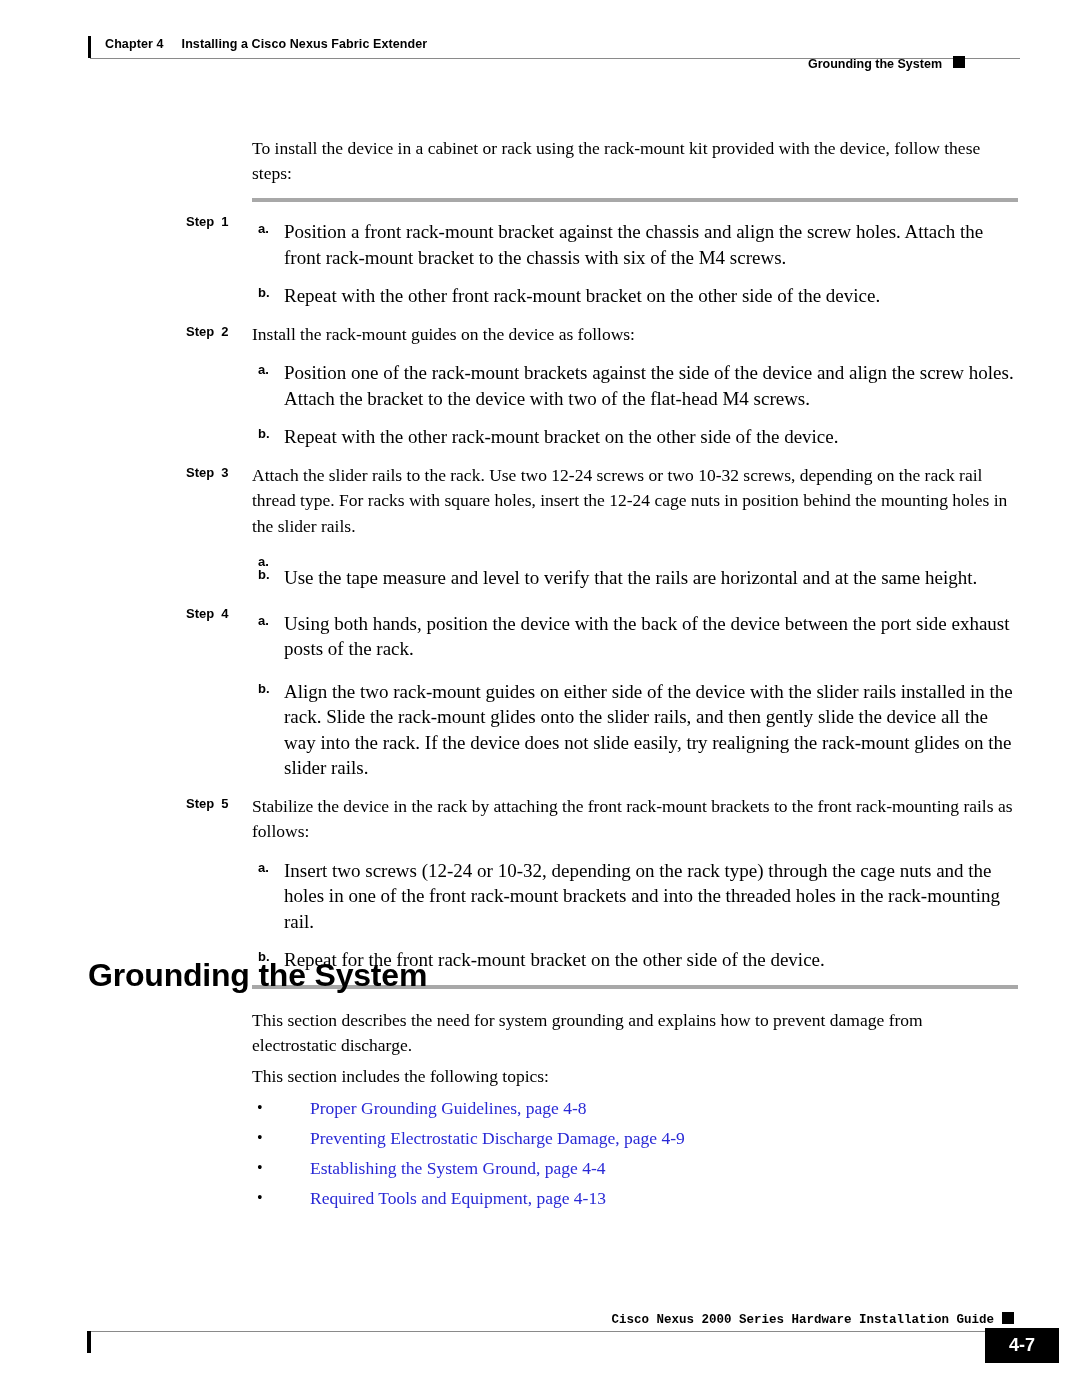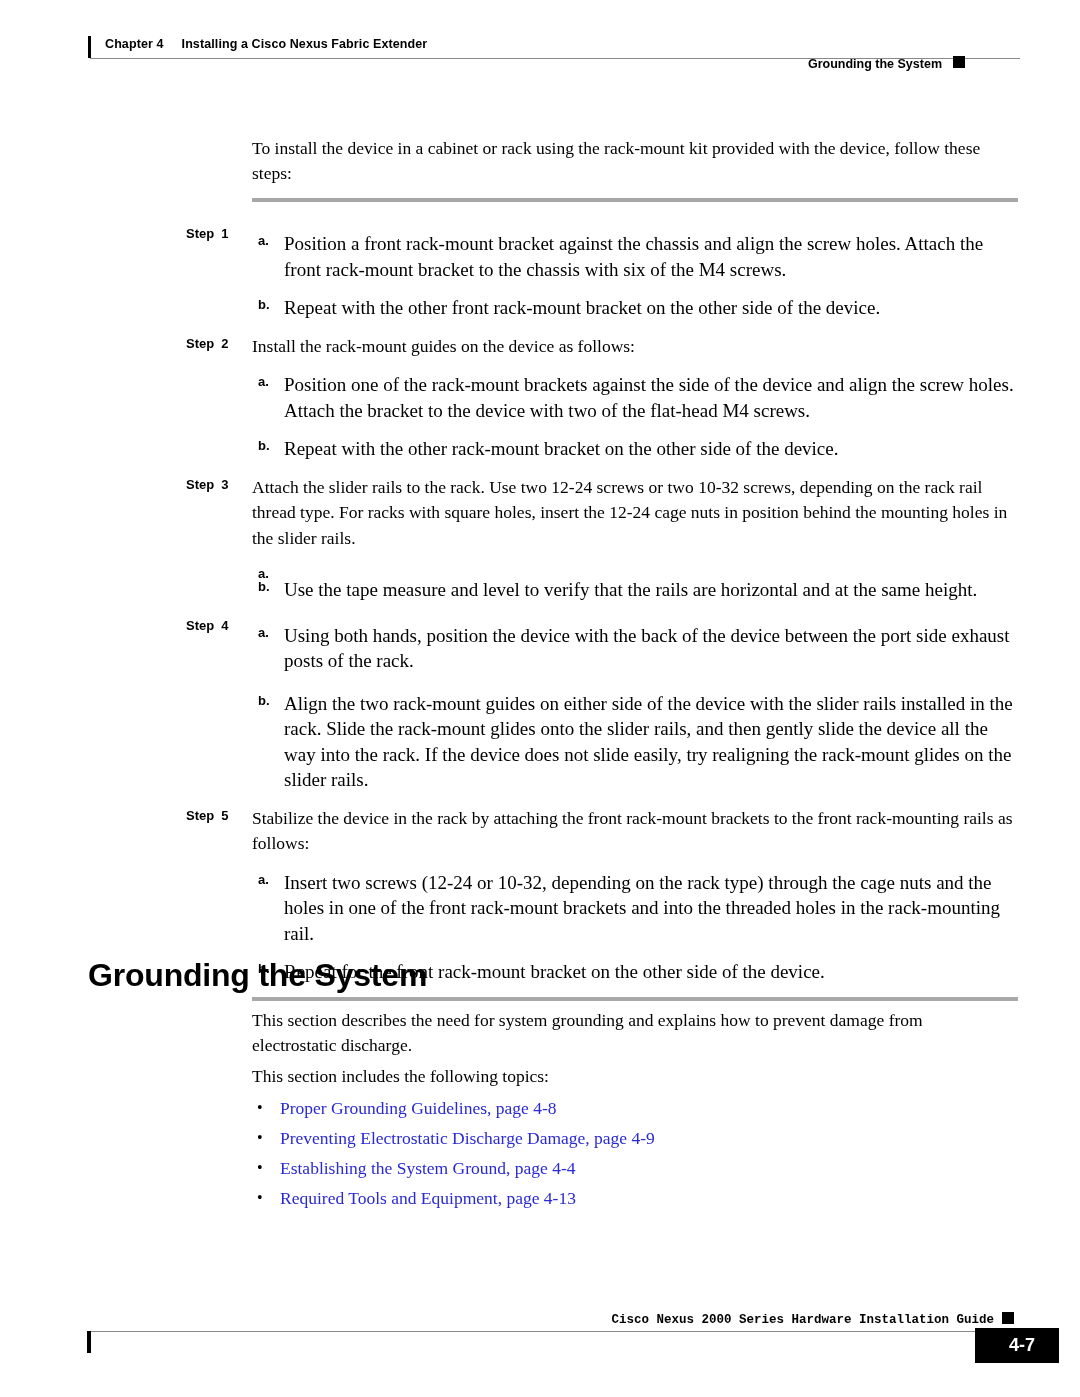--- a/index.html
+++ b/index.html
@@ -93,21 +93,21 @@
     top: 198px;
     width: 1080px;
   }
   .rule-gray {
     margin-left: 252px;
     width: 766px;
     height: 4px;
     background: #a8a8a8;
   }
   .steps-body {
-    padding-top: 22px;
+    padding-top: 10px;
     padding-bottom: 6px;
   }
 
   .step {
     position: relative;
     padding-left: 252px;
     padding-right: 60px;
     margin-bottom: 0px;
   }
   .step-label {
@@ -194,20 +194,21 @@
     left: 5px;
     top: 0;
     font-size: 16px;
     line-height: 30px;
     color: #000000;
   }
   .link-text {
     font-size: 17.5px;
     color: #2929d6;
     white-space: nowrap;
+    margin-left: 30px;
   }
 
   
   .footer {
     position: absolute;
     left: 0;
     top: 1300px;
     width: 1080px;
     height: 97px;
   }
@@ -250,21 +251,20 @@
     top: 28px;
     width: 74px;
     height: 35px;
     background: #000000;
     color: #ffffff;
     font-family: "Liberation Sans", sans-serif;
     font-weight: bold;
     font-size: 18px;
     text-align: center;
     line-height: 35px;
-    padding-left: 10px;
   }
 </style>
 </head>
 <body>
 
 <div class="page">
 
   <div class="header">
     <div class="header-left-bar"></div>
     <div class="header-chapter">

